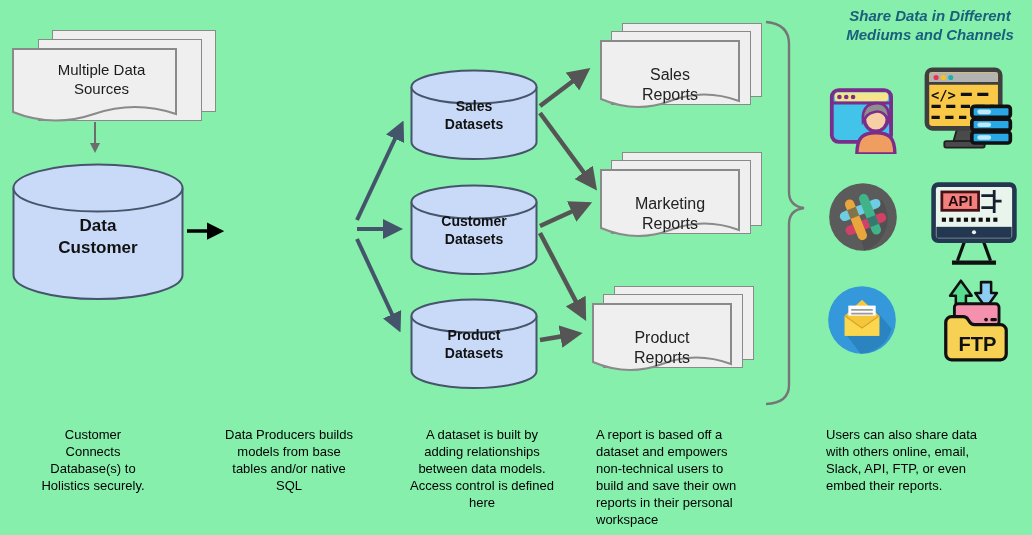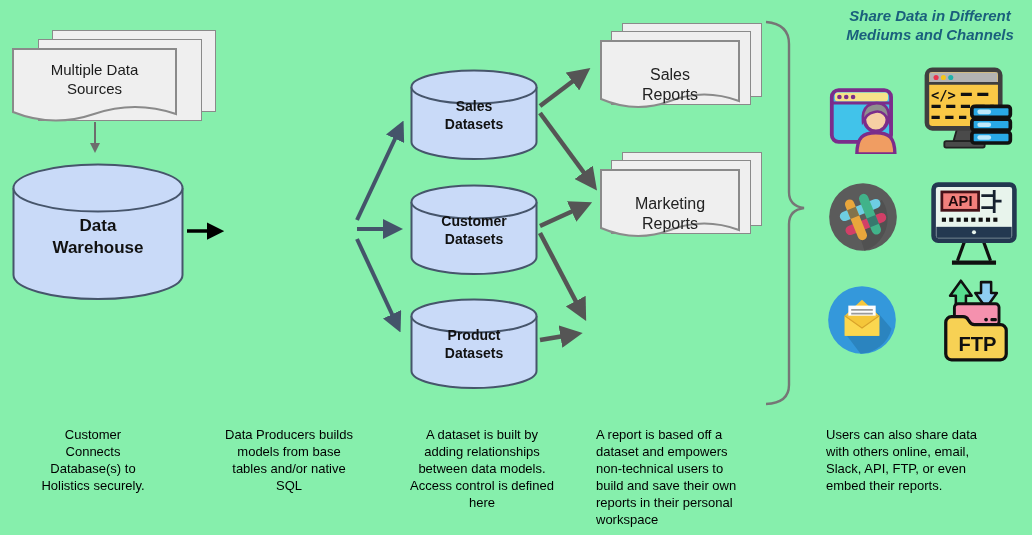--- a/index.html
+++ b/index.html
@@ -14,21 +14,21 @@
   .doclabel{position:absolute;text-align:center;color:#1b1b1b;}
 
   
   .nlabel{position:absolute;left:50%;transform:translateX(-50%);text-align:center;color:#111;}
 
   
   .n-sources{left:12px;top:30px;width:206px;height:106px;}
   .n-sources .b2{left:40px;top:0;width:162px;height:80px;}
   .n-sources .b1{left:26px;top:9px;width:162px;height:80px;}
   .n-sources .fr{left:0;top:18px;width:165px;height:86px;}
-  .n-sources .doclabel{left:0;top:30px;width:165px;font-size:15px;line-height:19px;}
+  .n-sources .doclabel{left:0;top:30px;width:165px;font-size:15px;line-height:19px;padding-left:7px;}
   .n-sources .doclabel span{display:inline-block;width:96px;}
 
   
   .n-warehouse{left:12px;top:163px;width:172px;height:138px;}
   .n-warehouse .nlabel{top:52px;width:100px;font-size:17px;font-weight:bold;line-height:22px;}
 
   
   .n-modeling{left:231px;top:197px;width:124px;height:66px;background:var(--modeling-fill,#d9ead3);
               border:1.6px solid #64755c;display:flex;align-items:center;justify-content:center;}
   .n-modeling .mlabel{width:72px;text-align:center;font-size:14.5px;font-weight:bold;color:#111;line-height:18px;}
@@ -115,21 +115,21 @@
       <path d="M1,1 H164 V66 Q123,52 82,66 Q41,80 1,64 Z" fill="#efefef" stroke="#8a8a8a" stroke-width="2"></path>
     </svg>
     <div class="doclabel"><span>Multiple Data Sources</span></div>
   </div>
 
   <div class="abs n-warehouse">
     <svg width="172" height="138" viewBox="0 0 172 138">
       <path d="M1.5,25 V112 A84.5,24 0 0 0 170.5,112 V25" fill="#c9daf8" stroke="#46556b" stroke-width="2"></path>
       <ellipse cx="86" cy="25" rx="84.5" ry="23.5" fill="#c9daf8" stroke="#46556b" stroke-width="2"></ellipse>
     </svg>
-    <div class="nlabel">Data Warehouse</div>
+    <div class="nlabel">Data Customer</div>
   </div>
 
 
   <div class="abs n-ds ds-sales">
     <svg width="128" height="92" viewBox="0 0 128 92">
       <path d="M1.5,18 V73 A62.5,17 0 0 0 126.5,73 V18" fill="#c9daf8" stroke="#46556b" stroke-width="2"></path>
       <ellipse cx="64" cy="18" rx="62.5" ry="16.5" fill="#c9daf8" stroke="#46556b" stroke-width="2"></ellipse>
     </svg>
     <div class="nlabel">Sales Datasets</div>
   </div>
@@ -156,20 +156,28 @@
     </svg>
     <div class="doclabel"><span>Sales Reports</span></div>
   </div>
   <div class="abs n-rep rep-marketing">
     <div class="doc-back b2"></div>
     <div class="doc-back b1"></div>
     <svg class="doc-front fr" viewBox="0 0 140 80" preserveAspectRatio="none">
       <path d="M1,1 H139 V61 Q104,48 70,61 Q36,74 1,59 Z" fill="#efefef" stroke="#8a8a8a" stroke-width="2"></path>
     </svg>
     <div class="doclabel"><span>Marketing Reports</span></div>
+  </div>
+  <div class="abs n-rep rep-product">
+    <div class="doc-back b2"></div>
+    <div class="doc-back b1"></div>
+    <svg class="doc-front fr" viewBox="0 0 140 80" preserveAspectRatio="none">
+      <path d="M1,1 H139 V61 Q104,48 70,61 Q36,74 1,59 Z" fill="#efefef" stroke="#8a8a8a" stroke-width="2"></path>
+    </svg>
+    <div class="doclabel"><span>Product Reports</span></div>
   </div>
 
   <div class="ic ic-browser">
     <svg width="76" height="76" viewBox="0 0 100 100">
       <rect x="5" y="16" width="78" height="68" rx="9" fill="#41c3ea" stroke="#7b2d8b" stroke-width="5"></rect>
       <rect x="9" y="19" width="70" height="12" rx="4" fill="#f6e38a"></rect>
       <path d="M5,33 H83" stroke="#7b2d8b" stroke-width="4"></path>
       <circle cx="15" cy="25" r="3" fill="#7b2d8b"></circle>
         <circle cx="24" cy="25" r="3" fill="#7b2d8b"></circle>
         <circle cx="33" cy="25" r="3" fill="#7b2d8b"></circle>

